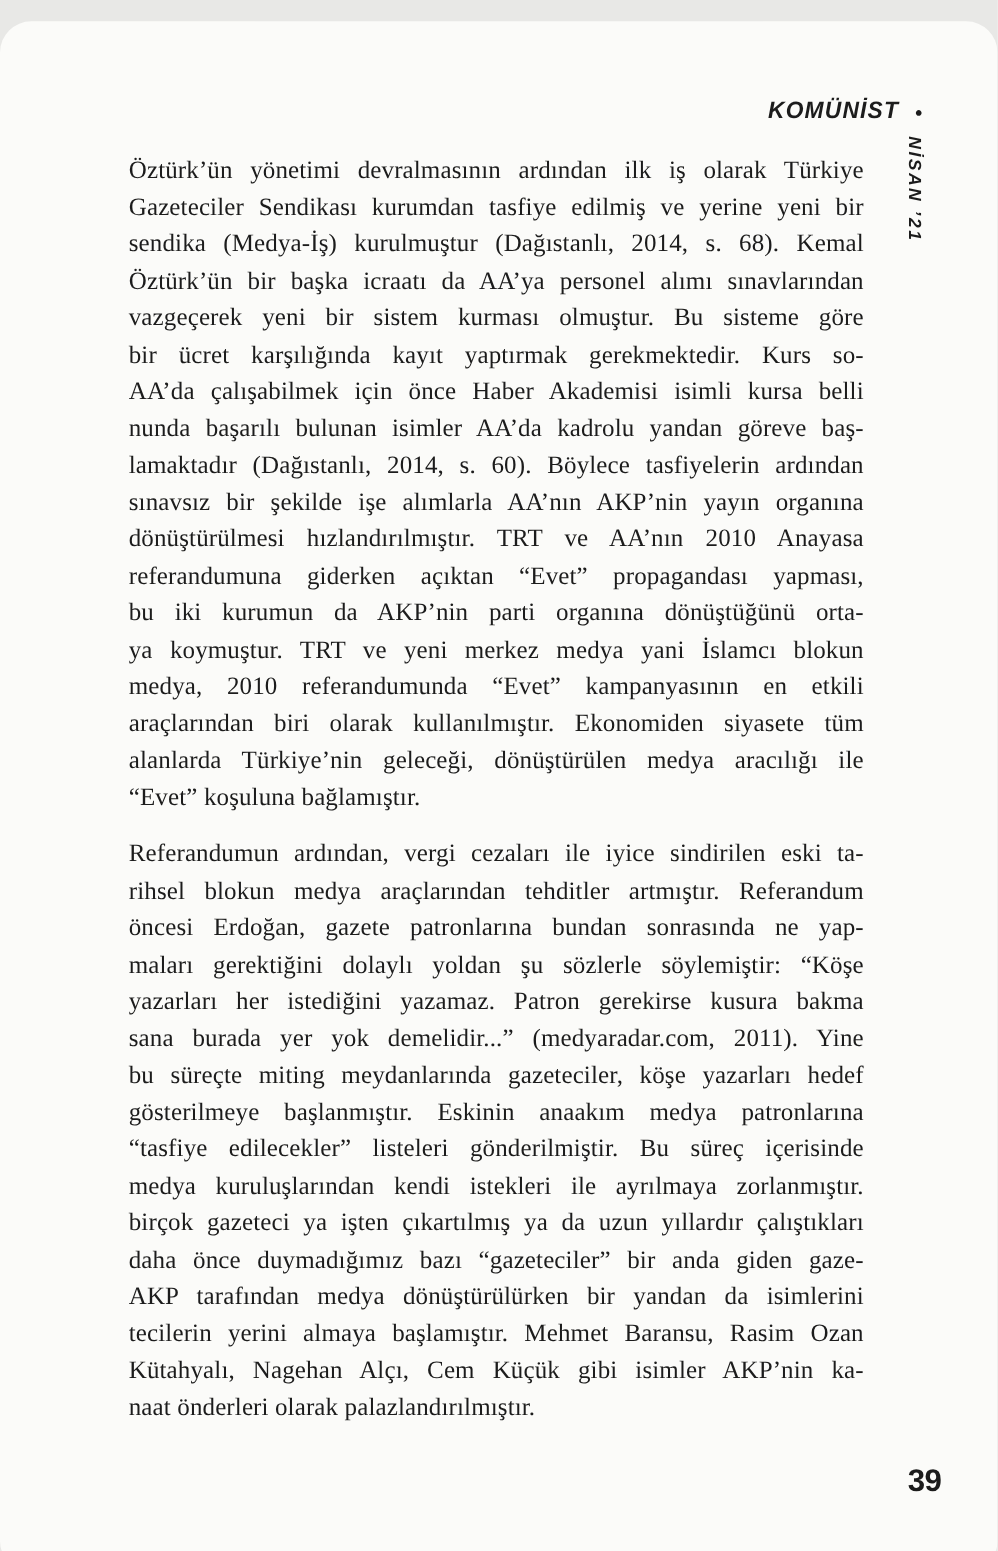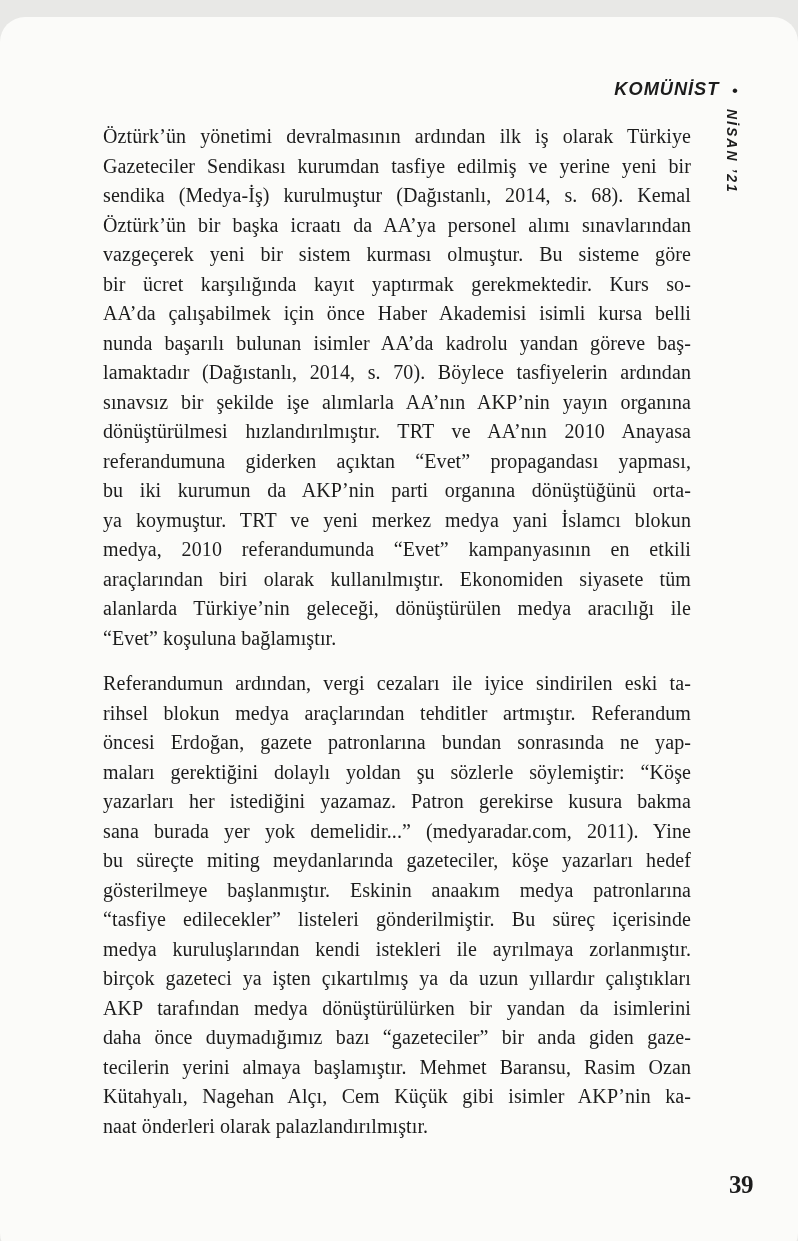--- a/index.html
+++ b/index.html
@@ -81,21 +81,21 @@
   }
   .line.last {
     text-align-last: left;
   }
 
   
   .folio {
     position: absolute;
     top: 1154px;
     right: 45px;
-    font-family: Liberation Serif, serif;
+    font-family: Liberation Sans, sans-serif;
     font-weight: 700;
     font-size: 25px;
     letter-spacing: -0.5px;
   }
 </style>
 </head>
 <body>
 
 <div class="page" style="--paper: #fbfbf9; --ink: #1c1c1c;">
 
@@ -110,21 +110,21 @@
 
   <div class="para">
         <div class="line">Öztürk’ün yönetimi devralmasının ardından ilk iş olarak Türkiye</div>
         <div class="line">Gazeteciler Sendikası kurumdan tasfiye edilmiş ve yerine yeni bir</div>
         <div class="line">sendika (Medya-İş) kurulmuştur (Dağıstanlı, 2014, s. 68). Kemal</div>
         <div class="line">Öztürk’ün bir başka icraatı da AA’ya personel alımı sınavlarından</div>
         <div class="line">vazgeçerek yeni bir sistem kurması olmuştur. Bu sisteme göre</div>
         <div class="line">bir ücret karşılığında kayıt yaptırmak gerekmektedir. Kurs so-</div>
         <div class="line">AA’da çalışabilmek için önce Haber Akademisi isimli kursa belli</div>
         <div class="line">nunda başarılı bulunan isimler AA’da kadrolu yandan göreve baş-</div>
-        <div class="line">lamaktadır (Dağıstanlı, 2014, s. 70). Böylece tasfiyelerin ardından</div>
+        <div class="line">lamaktadır (Dağıstanlı, 2014, s. 60). Böylece tasfiyelerin ardından</div>
         <div class="line">sınavsız bir şekilde işe alımlarla AA’nın AKP’nin yayın organına</div>
         <div class="line">dönüştürülmesi hızlandırılmıştır. TRT ve AA’nın 2010 Anayasa</div>
         <div class="line">referandumuna giderken açıktan “Evet” propagandası yapması,</div>
         <div class="line">bu iki kurumun da AKP’nin parti organına dönüştüğünü orta-</div>
         <div class="line">ya koymuştur. TRT ve yeni merkez medya yani İslamcı blokun</div>
         <div class="line">medya, 2010 referandumunda “Evet” kampanyasının en etkili</div>
         <div class="line">araçlarından biri olarak kullanılmıştır. Ekonomiden siyasete tüm</div>
         <div class="line">alanlarda Türkiye’nin geleceği, dönüştürülen medya aracılığı ile</div>
         <div class="line last">“Evet” koşuluna bağlamıştır.</div>
       </div>
@@ -133,22 +133,22 @@
         <div class="line">rihsel blokun medya araçlarından tehditler artmıştır. Referandum</div>
         <div class="line">öncesi Erdoğan, gazete patronlarına bundan sonrasında ne yap-</div>
         <div class="line">maları gerektiğini dolaylı yoldan şu sözlerle söylemiştir: “Köşe</div>
         <div class="line">yazarları her istediğini yazamaz. Patron gerekirse kusura bakma</div>
         <div class="line">sana burada yer yok demelidir...” (medyaradar.com, 2011). Yine</div>
         <div class="line">bu süreçte miting meydanlarında gazeteciler, köşe yazarları hedef</div>
         <div class="line">gösterilmeye başlanmıştır. Eskinin anaakım medya patronlarına</div>
         <div class="line">“tasfiye edilecekler” listeleri gönderilmiştir. Bu süreç içerisinde</div>
         <div class="line">medya kuruluşlarından kendi istekleri ile ayrılmaya zorlanmıştır.</div>
         <div class="line">birçok gazeteci ya işten çıkartılmış ya da uzun yıllardır çalıştıkları</div>
+        <div class="line">daha önce duymadığımız bazı “gazeteciler” bir anda giden gaze-</div>
         <div class="line">AKP tarafından medya dönüştürülürken bir yandan da isimlerini</div>
-        <div class="line">daha önce duymadığımız bazı “gazeteciler” bir anda giden gaze-</div>
         <div class="line">tecilerin yerini almaya başlamıştır. Mehmet Baransu, Rasim Ozan</div>
         <div class="line">Kütahyalı, Nagehan Alçı, Cem Küçük gibi isimler AKP’nin ka-</div>
         <div class="line last">naat önderleri olarak palazlandırılmıştır.</div>
       </div>
     </div>
 
   <div class="folio">39</div>
 
 </div>
 

